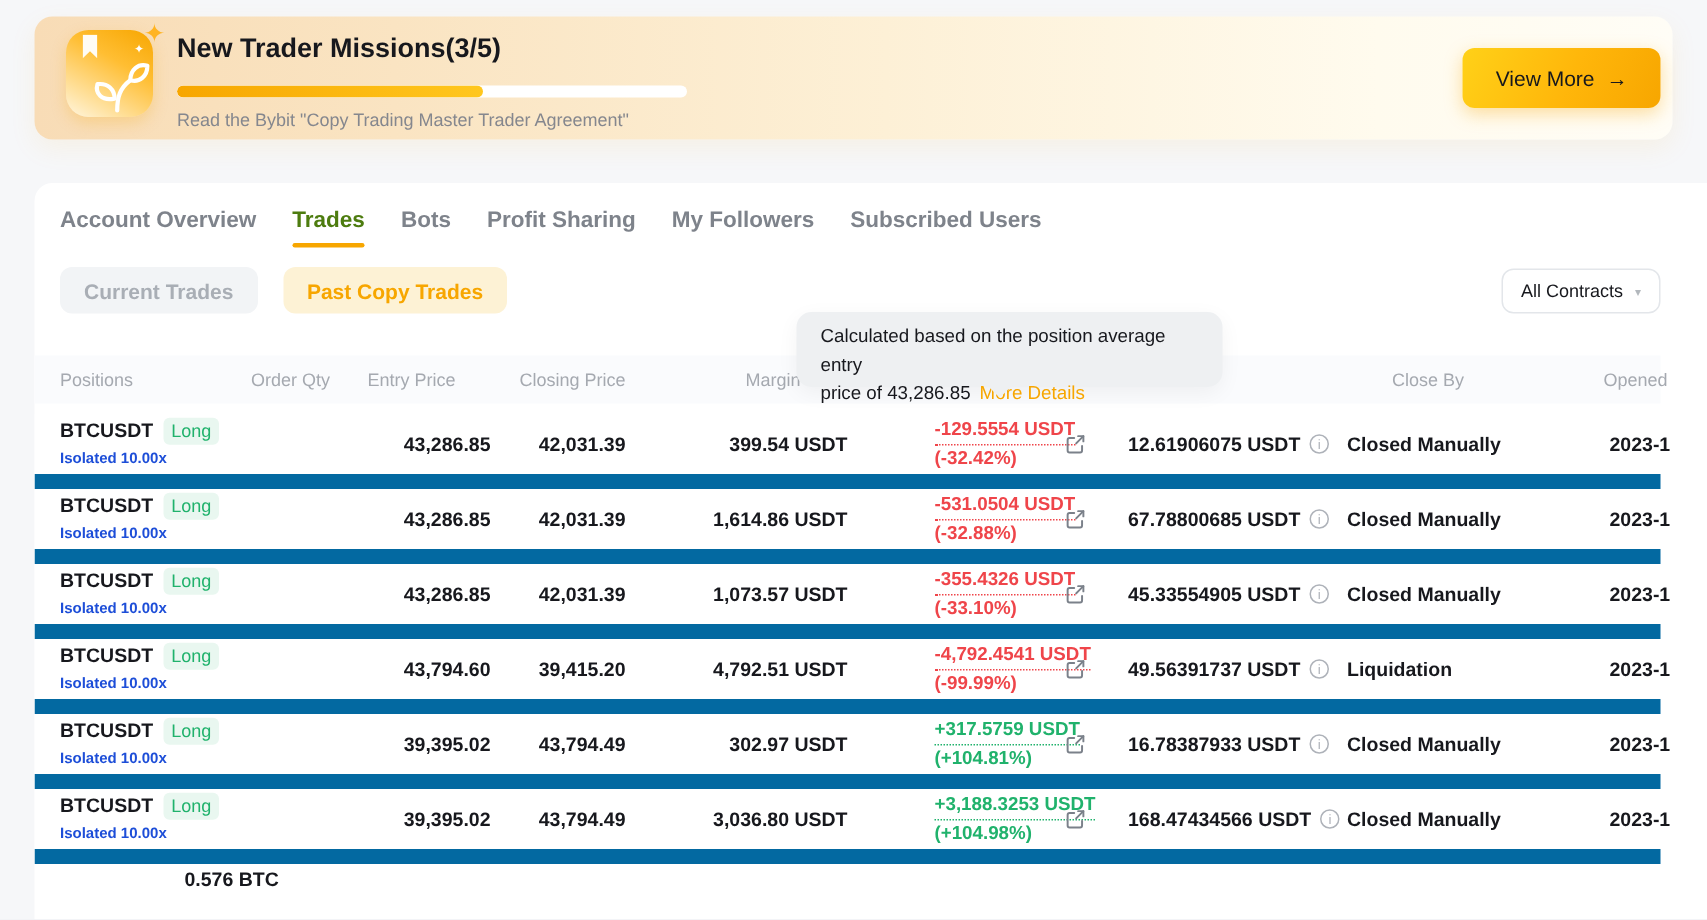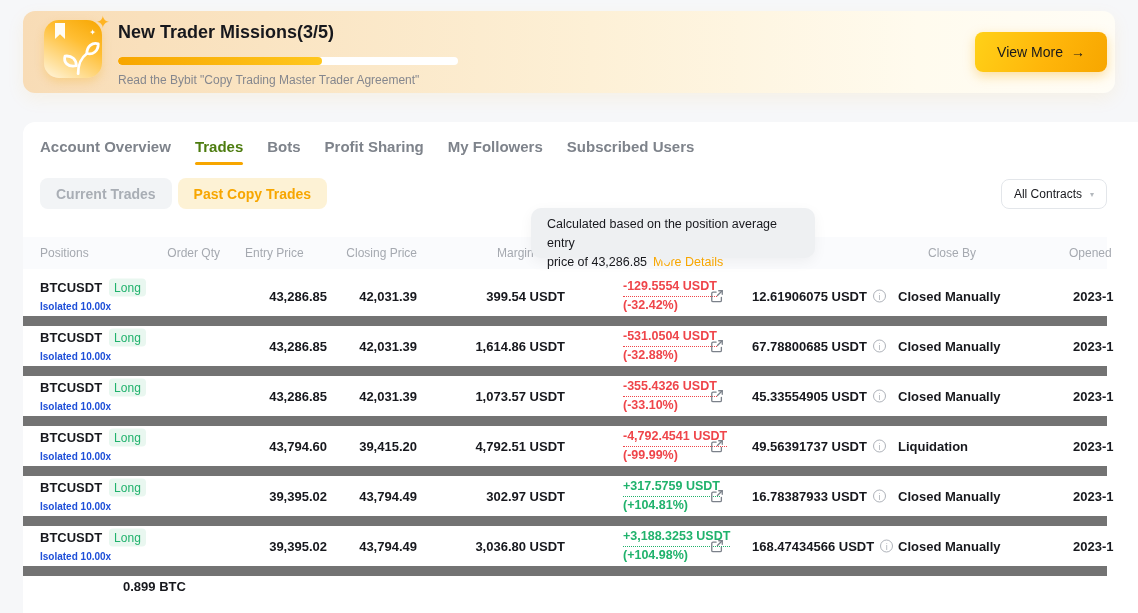--- a/index.html
+++ b/index.html
@@ -42,42 +42,42 @@
   }
   
   .card {
     position:absolute; left:23px; top:122px; width:1115px; height:491px;
     background:#fff; border-radius:12px 0 0 0; overflow:hidden;
   }
   .tabs { position:absolute; left:17px; top:16px; display:flex; gap:24px; }
   .tab { font-size:15px; font-weight:bold; color:#7e838b; cursor:pointer; padding-bottom:8px; }
   .tab.active { color:#4d7c0f; }
   .tab.active::after { content:""; display:block; height:3px; width:100%; margin-top:7px; border-radius:2px; background:#f7a600; }
-  .pill-row { position:absolute; left:17px; top:56px; display:flex; gap:6px; }
+  .pill-row { position:absolute; left:17px; top:56px; display:flex; gap:17px; }
   .pill { height:31px; padding:0 16px; border:none; border-radius:8px; font-family:inherit; font-size:14px; font-weight:bold; cursor:pointer; }
   .pill.gray { background:#f2f4f6; color:#a9aeb5; }
   .pill.orange { background:#fdf2d5; color:#f7a600; }
   .contracts {
     position:absolute; right:31px; top:57px; height:30px; padding:0 12px;
     background:#fff; border:1px solid #e3e6ea; border-radius:8px; cursor:pointer;
     font-family:inherit; font-size:12px; color:#17181d; display:flex; align-items:center; gap:8px;
   }
   .caret { font-size:8px; color:#b3b8bd; }
   
   .thead { position:absolute; left:0; top:115px; width:1084px; height:32px; background:#fafbfd; }
   .th { position:absolute; top:9px; font-size:12px; color:#a5a9b0; white-space:nowrap; }
   .th-pos    { left:17px; }
   .th-qty    { left:100px; width:97px;  text-align:right; }
   .th-entry  { left:222px; width:82px;  }
   .th-close  { left:294px; width:100px; text-align:right; }
   .th-margin { left:474px; }
   .th-closeby{ left:905px; }
   .th-opened { left:1046px; }
   #rows { position:absolute; left:0; top:154px; width:1084px; }
-  .trow { position:relative; height:50px; border-bottom:10px solid #737373; background:#fff; }
+  .trow { position:relative; height:50px; border-bottom:10px solid #0369a1; background:#fff; }
   .cell { position:absolute; top:50%; transform:translateY(-50%); font-size:13px; font-weight:bold; color:#17181d; white-space:nowrap; }
   .c-pos   { left:17px;  width:160px; }
   .c-qty   { left:100px; width:97px;  text-align:left;margin-top:40px; }
   .c-entry { left:222px; width:82px;  text-align:right; }
   .c-close { left:294px; width:100px; text-align:right; }
   .c-margin{ left:420px; width:122px; text-align:right; }
   .c-pnl   { left:600px; width:112px; font-size:12.5px; line-height:17px; }
   .c-profit{ left:729px; width:150px; display:flex; align-items:center; gap:6px; }
   .c-closeby{ left:875px; width:160px; }
   .c-opened{ left:1050px; width:44px; overflow:hidden; }
@@ -321,21 +321,21 @@
   </div>
 
   <div class="trow">
     <div class="cell c-pos">
       <div class="pos-line1">
         <span class="sym">BTCUSDT</span>
         <span class="side-badge">Long</span>
       </div>
       <div class="pos-line2">Isolated 10.00x</div>
     </div>
-    <span class="cell c-qty">0.899 BTC</span>
+    <span class="cell c-qty">0.576 BTC</span>
     <span class="cell c-entry">39,395.02</span>
     <span class="cell c-close">43,794.49</span>
     <span class="cell c-margin">3,036.80 USDT</span>
     <div class="cell c-pnl up">
       <span class="pnl-val">+3,188.3253 USDT</span>
       <div class="pnl-pct">(+104.98%)</div>
     </div>
     <span class="ext">
       <svg width="14" height="14" viewBox="0 0 16 16" fill="none" stroke="#7b818a" stroke-width="1.5" stroke-linecap="round" stroke-linejoin="round">
         <path d="M13 9.5V13a1.5 1.5 0 0 1-1.5 1.5h-8A1.5 1.5 0 0 1 2 13V5a1.5 1.5 0 0 1 1.5-1.5H7"></path>

